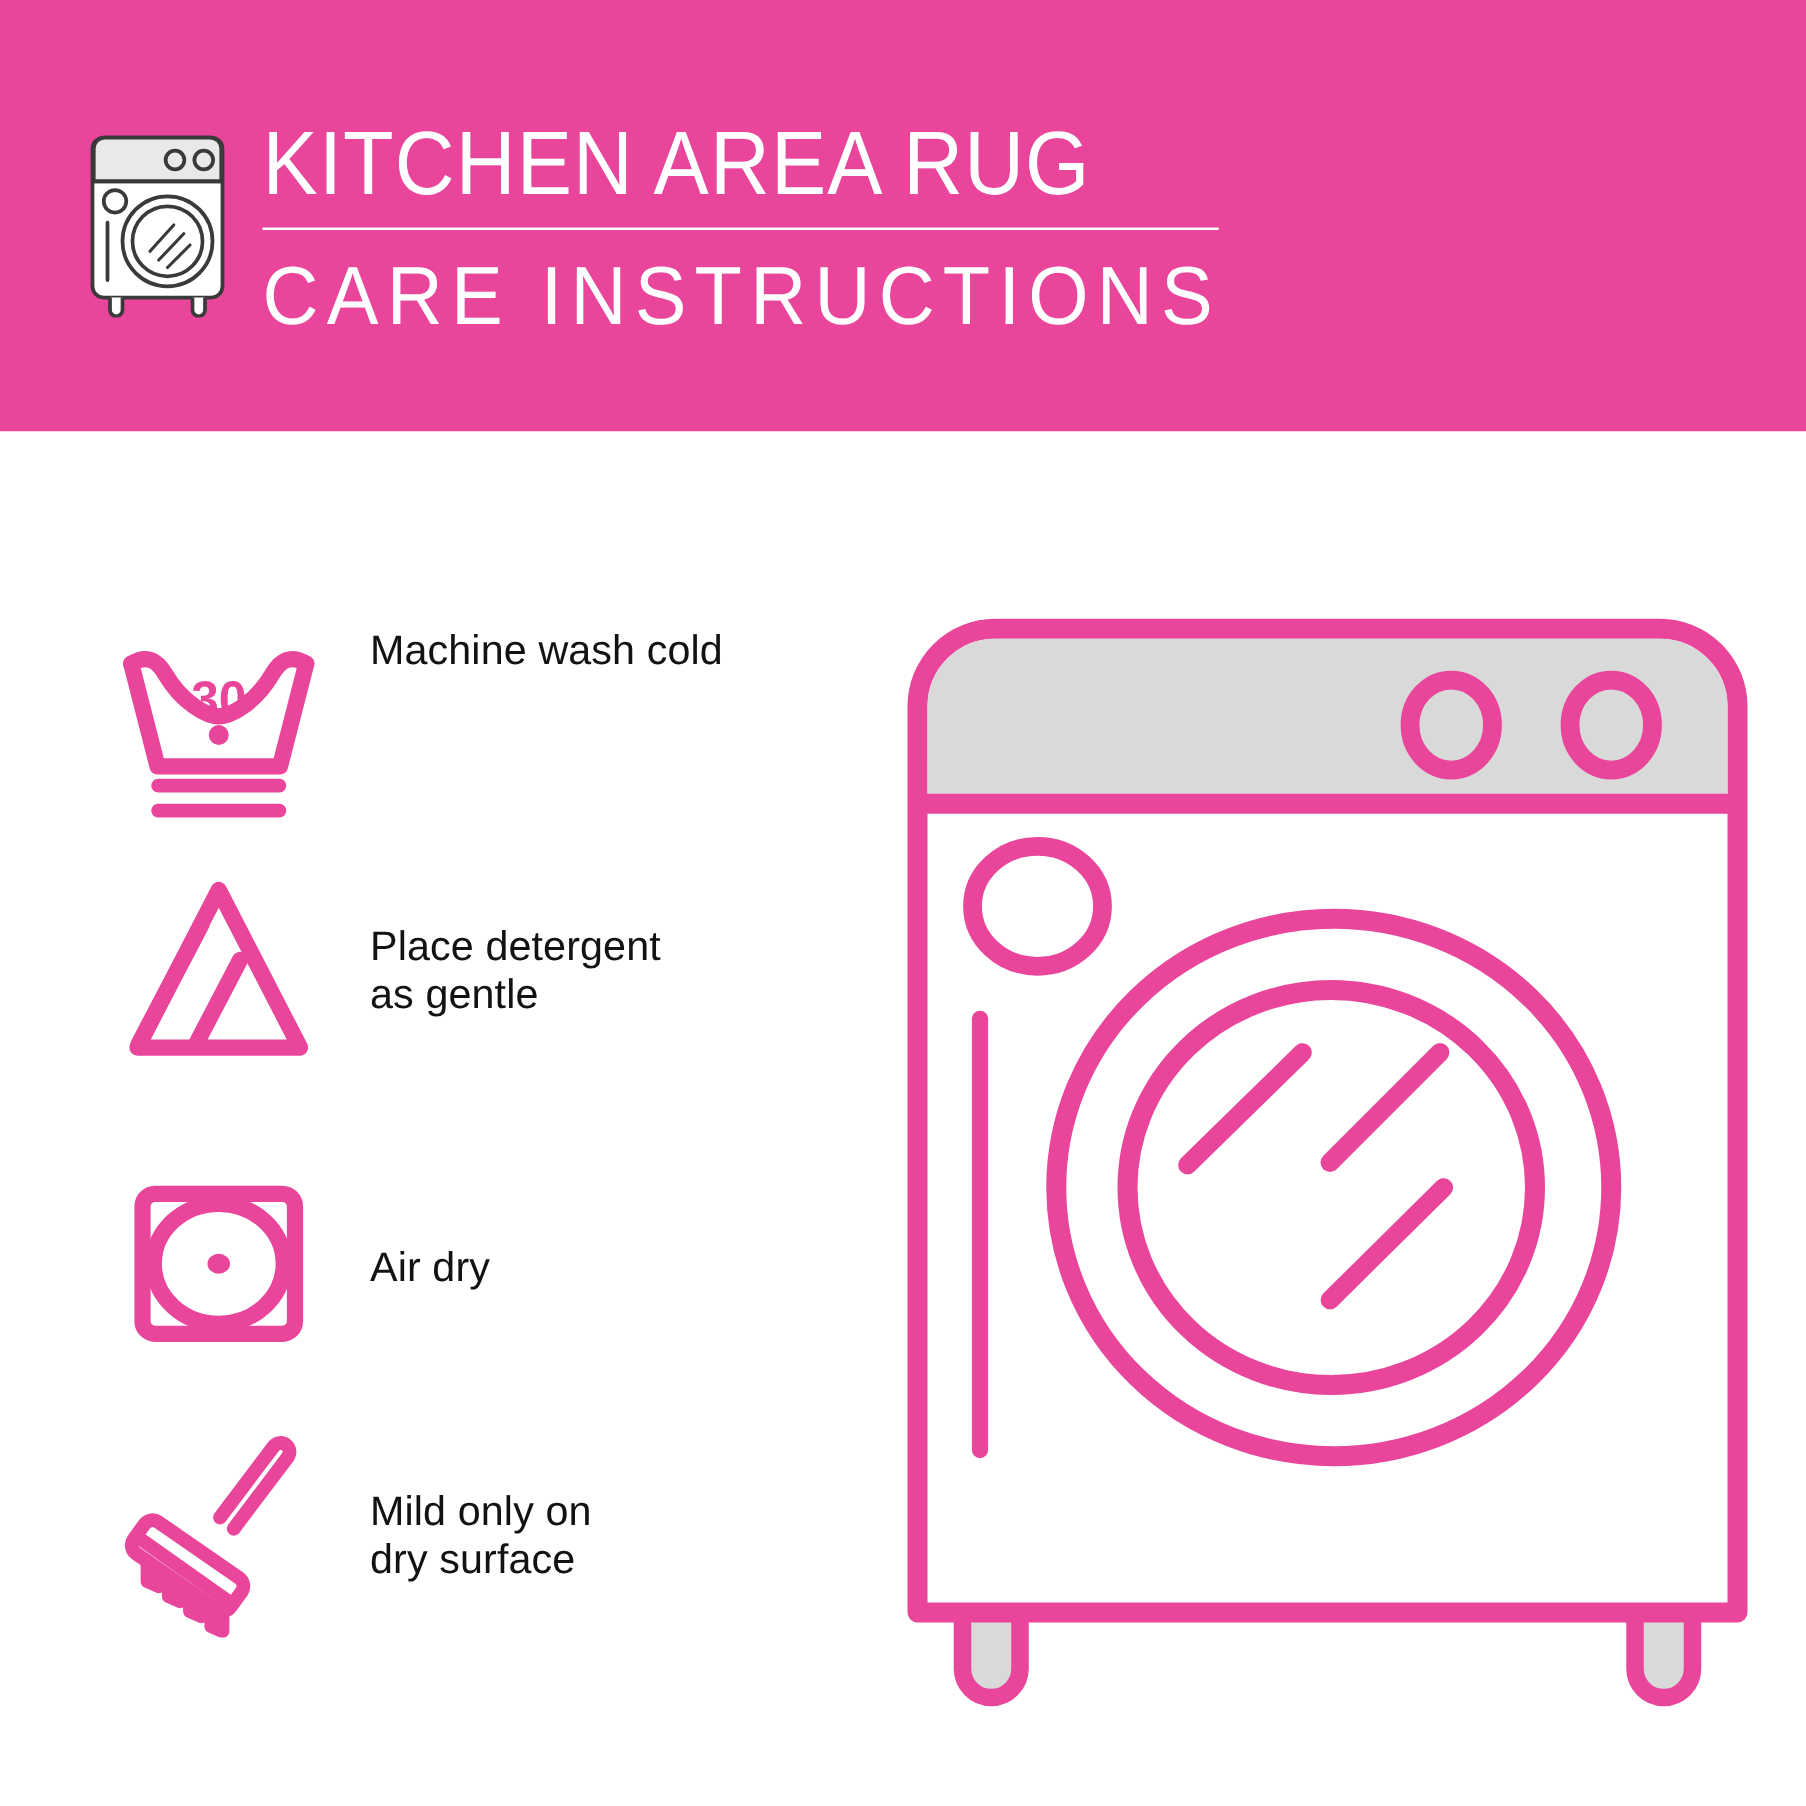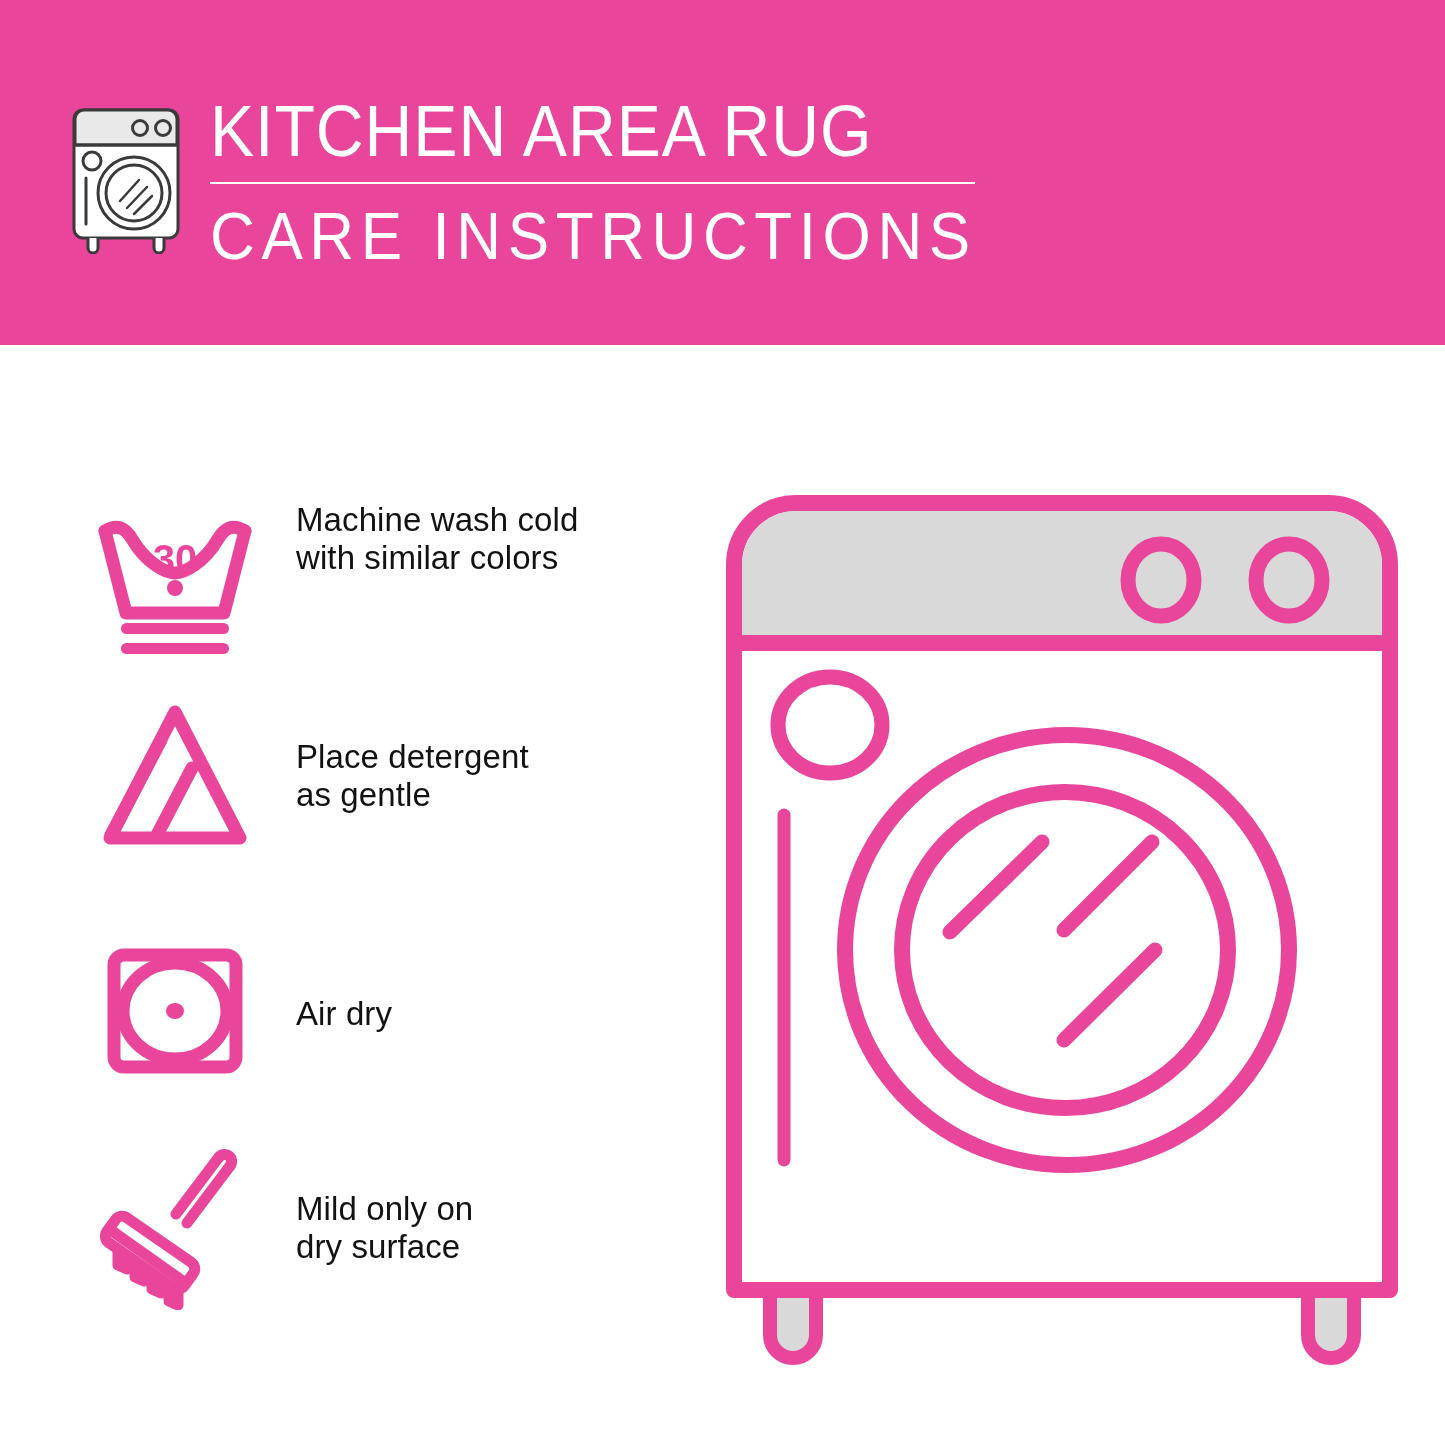--- a/index.html
+++ b/index.html
@@ -157,21 +157,20 @@
           <path d="M17 38 L38 120 L136 120 L157 38"></path>
         </g>
         <rect x="33" y="130" width="108" height="11" rx="5.5" fill="#E8459B"></rect>
         <rect x="33" y="150" width="108" height="11" rx="5.5" fill="#E8459B"></rect>
         <text x="87" y="80" text-anchor="middle" font-family="Liberation Sans, sans-serif" font-size="40" font-weight="bold" fill="#E8459B">30</text>
         <circle cx="87" cy="95" r="8" fill="#E8459B"></circle>
       </svg>
     </div>
     <div class="care-text">
       <div>Machine wash cold</div>
-      <div>with similar colors</div>
     </div>
   </div>
 
   <div class="care-row" id="row-1">
     <div class="care-icon">
       <svg viewBox="0 0 175 175" width="175" height="175">
         <g fill="none" stroke="#E8459B" stroke-width="13" stroke-linecap="round" stroke-linejoin="round">
           <path d="M87 22 L152 148 L22 148 Z"></path>
           <line x1="73" y1="50" x2="23" y2="145"></line>
           <line x1="104" y1="78" x2="69" y2="145"></line>

